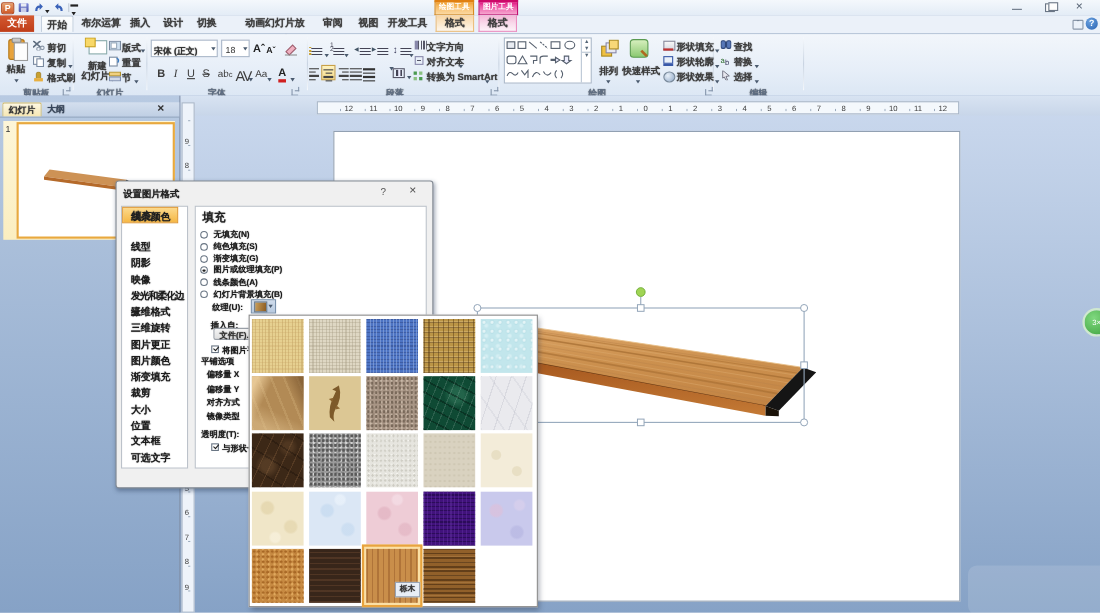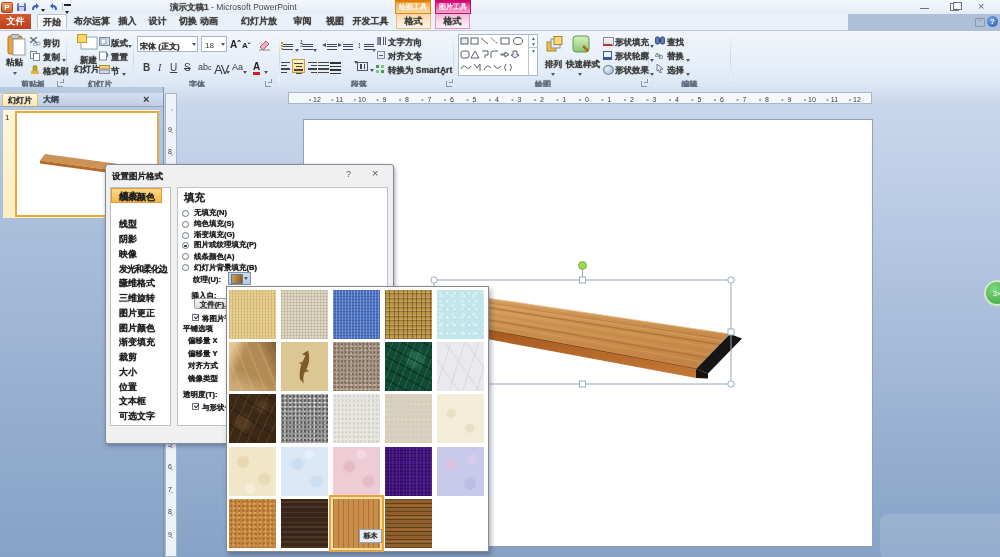--- a/index.html
+++ b/index.html
@@ -2,21 +2,21 @@
 <html><head><meta charset="utf-8">
 <style>
 html,body{margin:0;padding:0}
 #app{position:relative;width:1000px;height:557px;overflow:hidden;
  font-family:"Liberation Sans",sans-serif;background:#aebfd8;font-size:9px;color:#333}
 .ab{position:absolute}
 .cjk{font-weight:bold;text-shadow:0 0 1px rgba(60,60,60,.9);letter-spacing:0px}
 .lns{width:10px;height:8px;background:repeating-linear-gradient(0deg,#445 0 1.2px,transparent 1.2px 2.6px)}
 
 #titlebar{left:0;top:0;width:1000px;height:14px;background:linear-gradient(#f4f8fc,#e3ecf6)}
-#tabrow{left:0;top:14px;width:848px;height:16px;background:#ebf1f9;border-bottom:1px solid #bac8da}
+#tabrow{left:0;top:14px;width:1000px;height:16px;background:#ebf1f9;border-bottom:1px solid #bac8da}
 .tab{position:absolute;top:0;height:15px;line-height:15px;text-align:center;color:#3e3e3e}
 #ribbon{left:0;top:31px;width:1000px;height:56px;background:linear-gradient(#f2f6fb,#e6eef8 60%,#dce7f4);border-bottom:1px solid #a9bacf}
 .gsep{position:absolute;top:3px;height:48px;width:1px;background:linear-gradient(#f5f8fc,#c9d4e2,#f5f8fc)}
 .glabel{position:absolute;top:48px;height:8px;width:100%;text-align:center;color:#5e6e84;font-size:8px}
 .btxt{position:absolute;color:#3c3c3c;font-size:8.5px;white-space:nowrap}
 .dl{position:absolute;width:5px;height:5px;border-left:1px solid #8696ac;border-bottom:1px solid #8696ac}
 .dl:after{content:"";position:absolute;left:2px;top:-2px;width:3px;height:3px;border-right:1px solid #8696ac;border-bottom:1px solid #8696ac}
 .darr{display:inline-block;width:0;height:0;border-left:2.5px solid transparent;border-right:2.5px solid transparent;border-top:3px solid #4a5a6e;vertical-align:middle}
 
 #main{left:0;top:87px;width:1000px;height:470px;background:linear-gradient(#cbd9ee,#86a2c6)}
@@ -47,36 +47,35 @@
     <svg class="ab" style="left:30px;top:2px" width="10" height="10" viewBox="0 0 10 10">
         <path d="M2 8 Q2 3 6 3 L6 1 L9 4 L6 7 L6 5 Q4 5 4 8 Z" fill="#3a62b8"></path>
       </svg>
     <div class="ab" style="left:41px;top:5px"><span class="darr" style="border-top-color:#222"></span></div>
     <svg class="ab" style="left:49px;top:2px" width="10" height="10" viewBox="0 0 10 10">
         <path d="M8 8 Q8 3 4 3 L4 1 L1 4 L4 7 L4 5 Q6 5 6 8 Z" fill="#3a62b8"></path>
       </svg>
     <div class="ab" style="left:62px;top:3px;width:1px;height:8px;background:#c0cad6"></div>
     <div class="ab" style="left:64px;top:4px;width:7px;height:1.5px;background:#222"></div>
     <div class="ab" style="left:65px;top:7px"><span class="darr" style="border-top-color:#222"></span></div>
-    <div class="ab" style="left:170px;top:2px;width:200px;color:#4a4a4a;font-size:8.5px"><span class="cjk">演示文稿1</span> - Microsoft PowerPoint</div>
     <div class="ab" style="left:395px;top:0;width:36px;height:14px;background:linear-gradient(#f09b28,#f7b85c 30%,#fbd9a4);border:1px solid #d88a1e;border-top:2px solid #e07f10;box-sizing:border-box;color:#fff;font-size:7px;text-align:center;line-height:10px"><span class="cjk" style="text-shadow:none">绘图工具</span></div>
     <div class="ab" style="left:435px;top:0;width:36px;height:14px;background:linear-gradient(#e01280,#ec4fa2 30%,#f6a8d0);border:1px solid #c01070;border-top:2px solid #cc0868;box-sizing:border-box;color:#fff;font-size:7px;text-align:center;line-height:10px"><span class="cjk" style="text-shadow:none">图片工具</span></div>
     <div class="ab" style="left:920px;top:5px;width:9px;height:3px;border-bottom:1px solid #6a7686"></div>
     <div class="ab" style="left:950px;top:3px;width:7px;height:6px;border:1px solid #6a7686;background:#fdfdfd"></div>
     <div class="ab" style="left:953px;top:1.5px;width:7px;height:6px;border:1px solid #6a7686;background:#fdfdfd"></div>
     <div class="ab" style="left:978px;top:1px;width:10px;height:10px;color:#5a6676;font-size:11px;line-height:11px">×</div>
   </div>
   <div class="ab" id="tabrow">
     <div class="tab cjk" style="left:0;width:31px;background:linear-gradient(#d45a32,#bf3d18);color:#fff;text-shadow:none">文件</div>
     <div class="tab cjk" style="left:37px;width:30px;background:linear-gradient(#fdfefe,#f2f6fa);border:1px solid #b9c6d6;border-bottom:none;border-radius:2px 2px 0 0;box-sizing:border-box">开始</div>
     <div class="tab cjk" style="left:72px;width:40px">布尔运算</div>
     <div class="tab cjk" style="left:115px;width:25px">插入</div>
     <div class="tab cjk" style="left:145px;width:25px">设计</div>
     <div class="tab cjk" style="left:175px;width:26px">切换</div>
-    <div class="tab cjk" style="left:196px;width:26px">动画</div>
+    <div class="tab cjk" style="left:219px;width:26px">动画</div>
     <div class="tab cjk" style="left:237px;width:44px">幻灯片放映</div>
     <div class="tab cjk" style="left:287px;width:31px">审阅</div>
     <div class="tab cjk" style="left:322px;width:26px">视图</div>
     <div class="tab cjk" style="left:352px;width:37px">开发工具</div>
     <div class="tab cjk" style="left:396px;width:35px;background:linear-gradient(#f9d6a4,#fbe8cc 55%,#fdf6ec);border:1px solid #ecbf7e;border-top:none;box-sizing:border-box">格式</div>
     <div class="tab cjk" style="left:435px;width:35px;background:linear-gradient(#f5b8d8,#f9dcec 55%,#fdf2f8);border:1px solid #eb8fc0;border-top:none;box-sizing:border-box">格式</div>
     <div class="ab" style="left:975px;top:4px;width:8px;height:7px;border:1px solid #8a98aa;border-radius:1px;font-size:6px;line-height:6px;text-align:center;color:#5a6a7e">ˆ</div>
     <div class="ab" style="left:987px;top:2px;width:11px;height:11px;border-radius:50%;background:radial-gradient(circle at 35% 30%,#6aa2e0,#2a62b0);color:#fff;font-size:8px;font-weight:bold;text-align:center;line-height:11px">?</div>
   </div>
   <div class="ab" id="ribbon">

